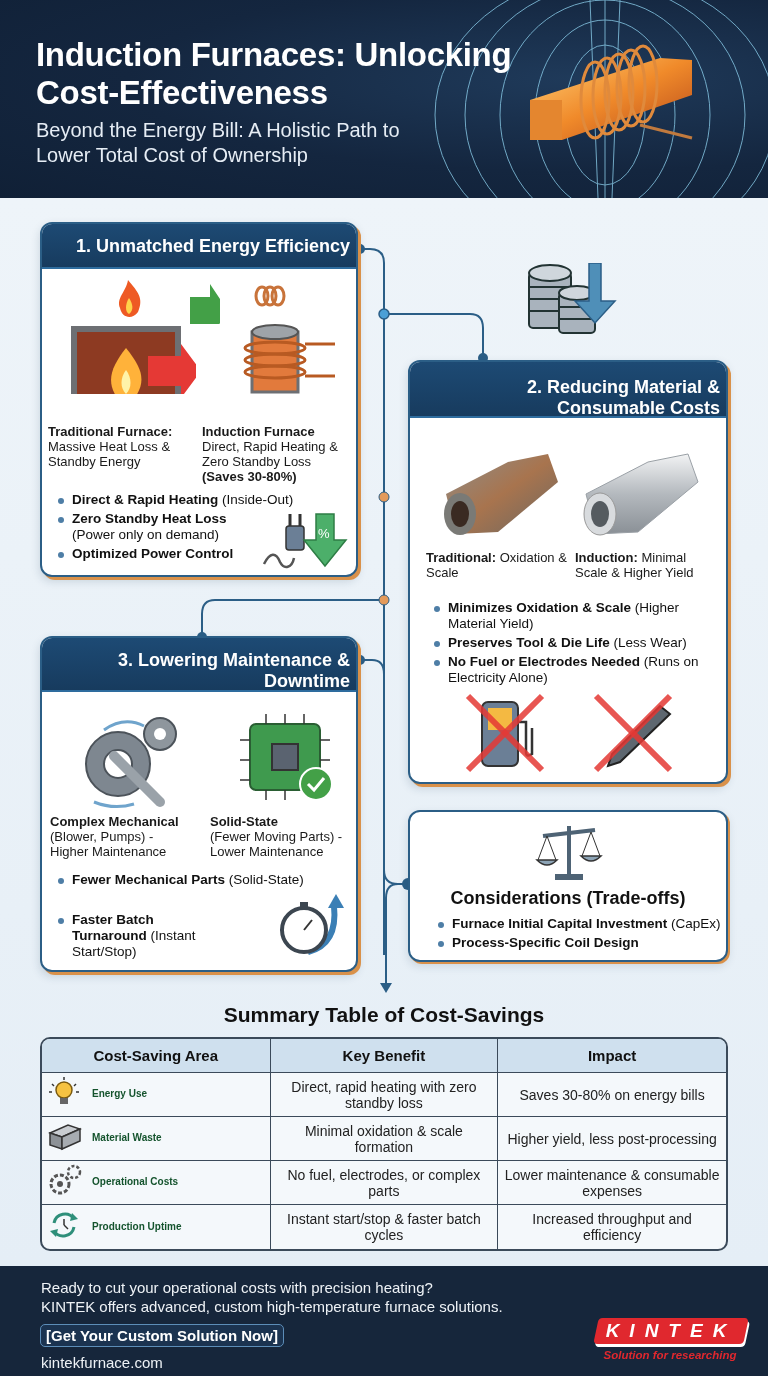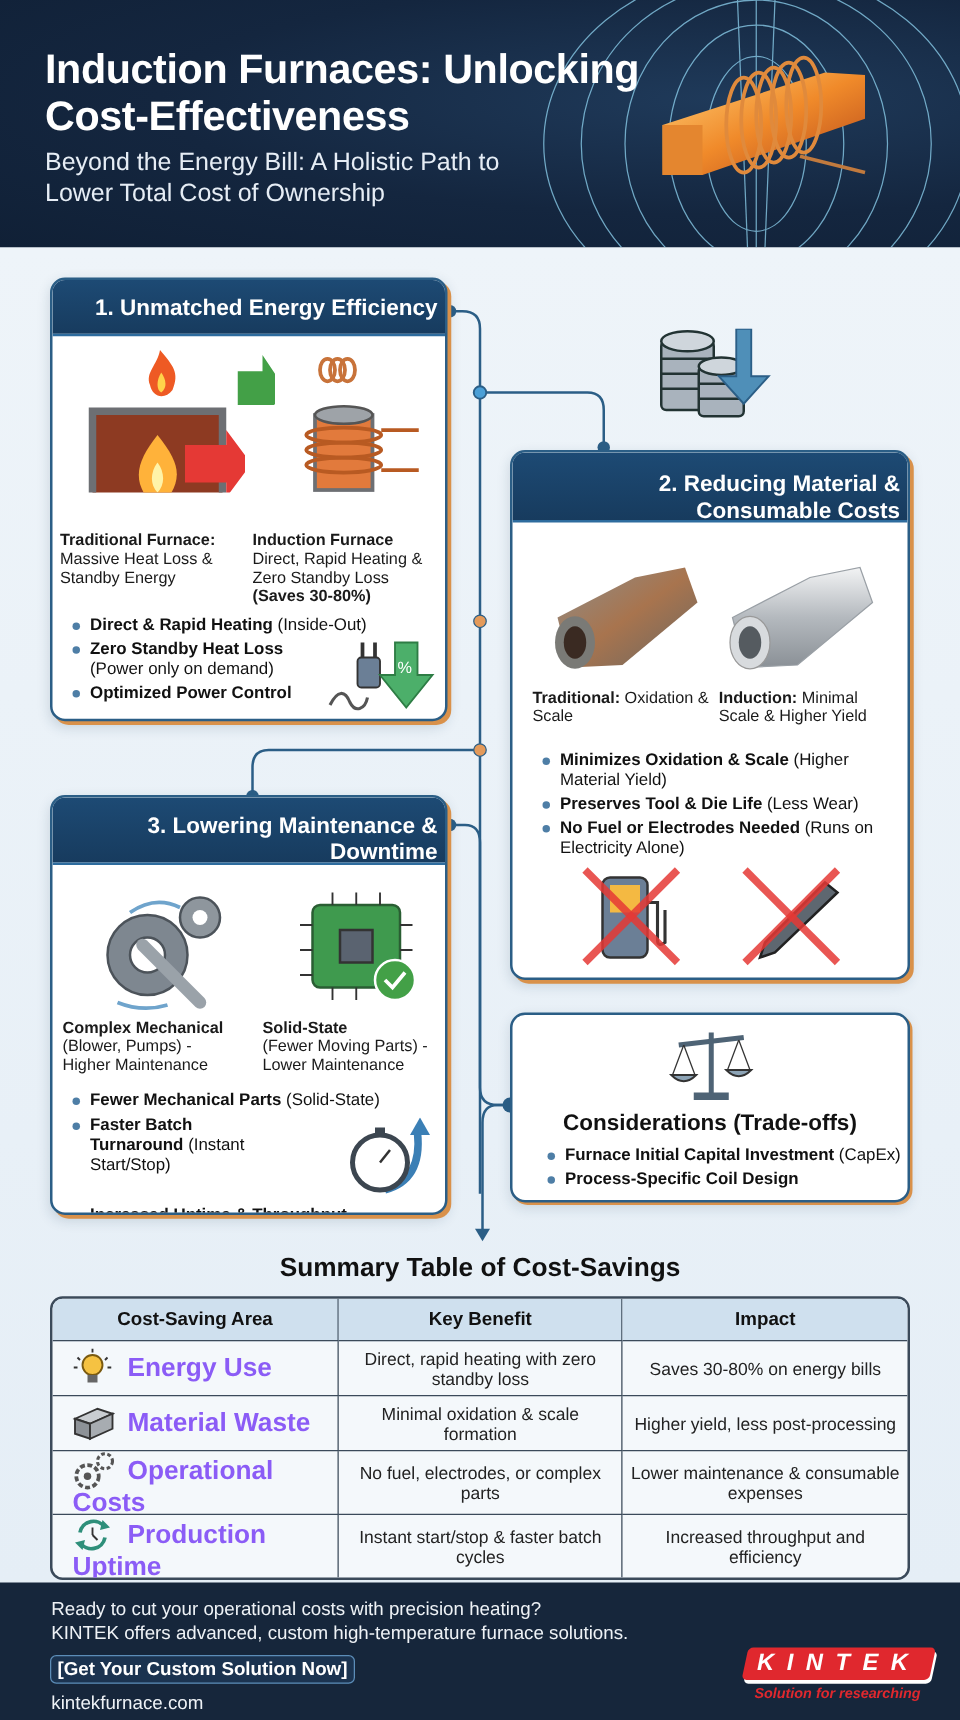--- a/index.html
+++ b/index.html
@@ -18,21 +18,21 @@
 ul.bl li:before{content:"";position:absolute;left:2px;top:6px;width:6px;height:6px;border-radius:50%;background:#4e7ea6}
 ul.bl li b{font-weight:bold}
 .ic{position:absolute}
 .conn{position:absolute;left:0;top:0;pointer-events:none}
 .sum-title{position:absolute;left:0;width:768px;top:1003px;text-align:center;font-size:21px;font-weight:bold}
 table.sum{position:absolute;left:40px;top:1037px;width:688px;border-collapse:separate;border-spacing:0;border:2px solid #3b4a5a;border-radius:10px;overflow:hidden;background:#f4f8fb}
 table.sum th{background:#cfe0ee;font-size:15px;font-weight:bold;height:34px;border-bottom:1.5px solid #3b4a5a;border-right:1.5px solid #3b4a5a}
 table.sum td{font-size:14px;line-height:16px;height:44px;text-align:center;border-bottom:1.5px solid #3b4a5a;border-right:1.5px solid #3b4a5a;color:#222;padding:0 6px}
 table.sum tr:last-child td{border-bottom:none}
 table.sum th:last-child,table.sum td:last-child{border-right:none}
-table.sum td.area{text-align:left;font-weight:bold;font-size:21px;color:#8b5cf6;padding-left:16px}
+table.sum td.area{text-align:left;font-weight:bold;font-size:10px;color:#14532d;padding-left:6px}
 table.sum td.area span.icw{display:inline-block;width:34px;vertical-align:middle;margin-right:10px}
 .ftr{position:absolute;left:0;top:1266px;width:768px;height:110px;background:#16263b;color:#eef2f6}
 .ftr .l1{position:absolute;left:41px;top:12px;font-size:15px;line-height:19px;width:620px}
 .ftr .cta{position:absolute;left:40px;top:58px;border:1.5px solid #5c8db8;border-radius:5px;padding:2px 5px;font-weight:bold;font-size:15px;color:#fff;background:#1b3350}
 .ftr .url{position:absolute;left:41px;top:88px;font-size:15px}
 .logo{position:absolute;left:596px;top:52px;width:150px;height:26px;background:#e0282e;transform:skewX(-12deg);border-radius:4px;box-shadow:2px 3px 0 #fff}
 .logo span{display:block;transform:skewX(12deg);color:#fff;font-weight:bold;font-style:italic;letter-spacing:10px;text-align:center;font-size:19px;line-height:26px}
 .logo-sub{position:absolute;left:590px;top:83px;width:160px;text-align:center;color:#e0282e;font-style:italic;font-size:11.5px;font-weight:bold}
 </style>
 </head>
@@ -238,21 +238,21 @@
     <circle cx="80" cy="74" r="16" fill="#43a047" stroke="#fff" stroke-width="2"></circle>
     <path d="M72,74 L78,80 L88,68" fill="none" stroke="#fff" stroke-width="3"></path>
   </svg>
   <div class="cap" style="left:8px;top:176px;width:140px">
     <b>Complex Mechanical</b><br><span>(Blower, Pumps) - Higher Maintenance</span>
   </div>
   <div class="cap" style="left:168px;top:176px;width:140px">
     <b>Solid-State</b><br><span>(Fewer Moving Parts) - Lower Maintenance</span>
   </div>
   <ul class="bl" style="left:14px;top:234px;width:290px">
-    <li style="margin-bottom:4px"><b>Fewer Mechanical Parts</b><span> (Solid-State)</span></li>
+    <li style="margin-bottom:24px"><b>Fewer Mechanical Parts</b><span> (Solid-State)</span></li>
     <li style="width:175px;margin-bottom:24px"><b>Faster Batch Turnaround</b><span> (Instant Start/Stop)</span></li>
     <li><b>Increased Uptime &amp; Throughput</b><span></span></li>
   </ul>
   <svg class="ic" style="left:236px;top:256px" width="70" height="64">
     <path d="M30,58 Q60,50 56,12" fill="none" stroke="#3b7fb5" stroke-width="6"></path>
     <polygon points="50,14 58,0 66,14" fill="#3b7fb5"></polygon>
     <circle cx="26" cy="36" r="22" fill="#fff" stroke="#3c4650" stroke-width="4"></circle>
     <rect x="22" y="8" width="8" height="6" fill="#3c4650"></rect>
     <line x1="26" y1="36" x2="34" y2="26" stroke="#333" stroke-width="2"></line>
   </svg>

